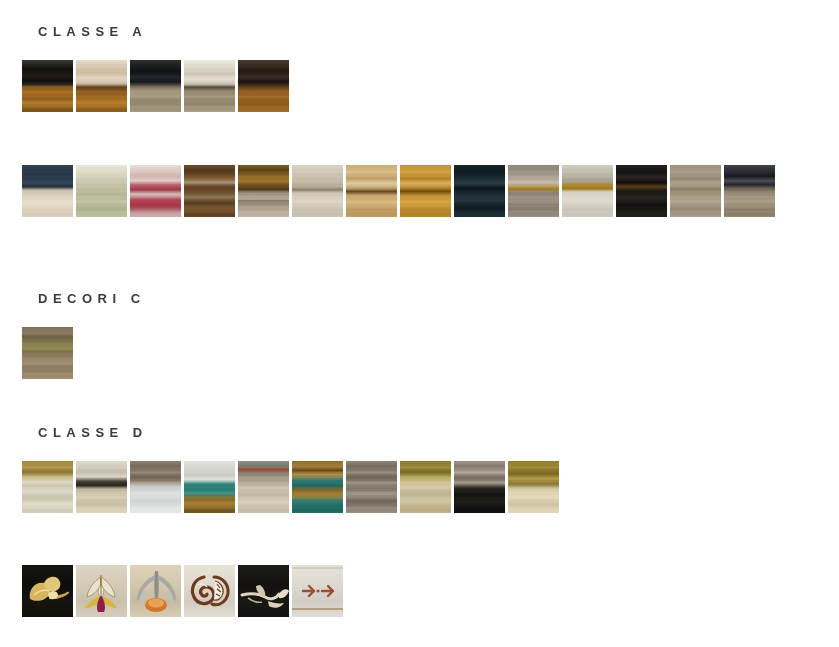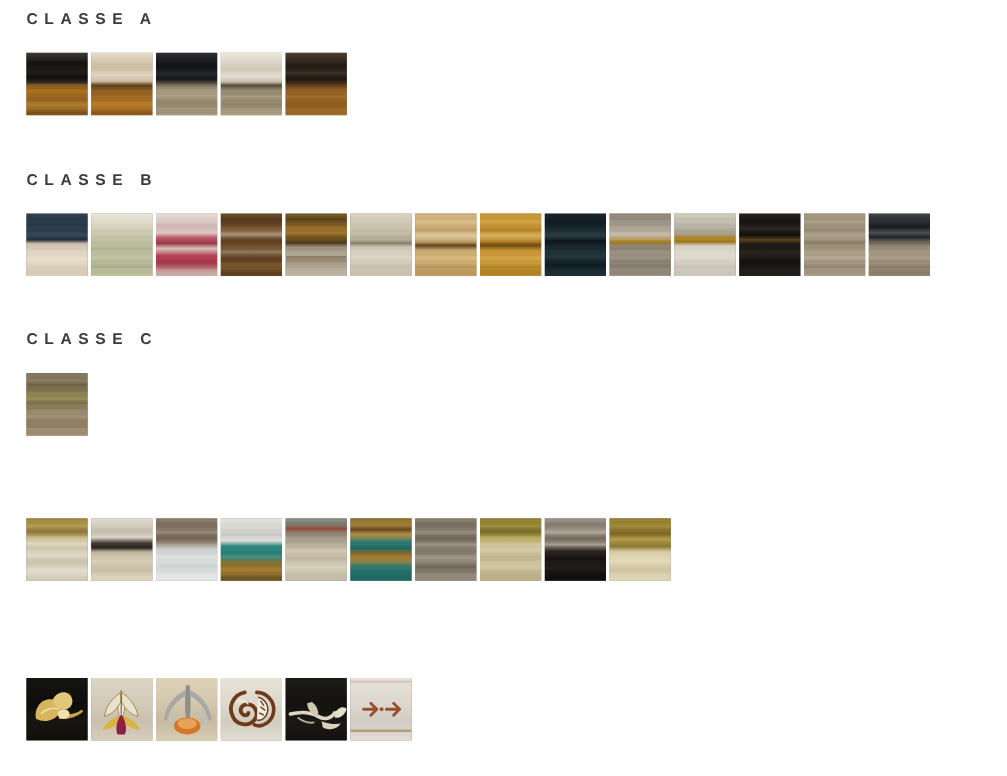--- a/index.html
+++ b/index.html
@@ -21,21 +21,21 @@
   }
   .section {
     margin: 0;
   }
   .section-title {
     font-family: "Liberation Sans", sans-serif;
     font-size: 13px;
     font-weight: 700;
     letter-spacing: 5.5px;
     color: #3b3b3d;
-    margin: 0;
+    margin: 16px;
     padding: 0 0 0 22px;
     line-height: 1;
     white-space: nowrap;
   }
   .swatch-row {
     display: flex;
     flex-wrap: nowrap;
     gap: 3px;
     padding-left: 22px;
   }
@@ -106,21 +106,20 @@
         <div class="swatch" title="ivory distressed top over grey-brown base" style="background-image: linear-gradient(rgb(236, 231, 221) 0%, rgb(222, 215, 201) 14%, rgb(207, 198, 180) 26%, rgb(228, 223, 212) 38%, rgb(196, 185, 163) 47%, rgb(81, 72, 58) 52%, rgb(138, 127, 104) 58%, rgb(163, 151, 124) 70%, rgb(142, 131, 107) 82%, rgb(167, 155, 128) 94%);">
           <div class="grain"></div>
         </div>
         <div class="swatch" title="dark espresso top over rust-amber wood" style="background-image: linear-gradient(rgb(74, 58, 44) 0%, rgb(53, 42, 32) 12%, rgb(34, 26, 20) 22%, rgb(58, 45, 34) 33%, rgb(26, 20, 17) 42%, rgb(79, 51, 26) 50%, rgb(140, 90, 37) 58%, rgb(160, 106, 37) 70%, rgb(138, 90, 31) 82%, rgb(157, 106, 40) 94%);">
           <div class="grain"></div>
         </div>
       </div>
   </section>
 
   <section class="section sec-b">
-    <h2 class="section-title">CLASSE B</h2>
     <div class="swatch-row">
         <div class="swatch" title="speckled navy top band over cream limed wood" style="background-image: linear-gradient(rgb(48, 64, 79) 0%, rgb(40, 57, 74) 14%, rgb(44, 61, 78) 26%, rgb(54, 71, 90) 36%, rgb(31, 44, 56) 42%, rgb(201, 189, 169) 48%, rgb(222, 211, 192) 60%, rgb(232, 222, 205) 74%, rgb(217, 205, 184) 88%);">
           <div class="grain"></div>
         </div>
         <div class="swatch" title="ivory top fading to sage green base" style="background-image: linear-gradient(rgb(233, 230, 215) 0%, rgb(220, 216, 196) 16%, rgb(205, 201, 176) 30%, rgb(191, 192, 162) 44%, rgb(180, 184, 149) 56%, rgb(194, 196, 164) 70%, rgb(174, 178, 142) 84%, rgb(188, 191, 156) 96%);">
           <div class="grain"></div>
         </div>
         <div class="swatch" title="pale pink wash with crimson bands" style="background-image: linear-gradient(rgb(232, 220, 214) 0%, rgb(220, 200, 194) 12%, rgb(207, 180, 176) 22%, rgb(224, 205, 200) 30%, rgb(180, 83, 95) 40%, rgb(158, 61, 76) 48%, rgb(216, 194, 188) 56%, rgb(179, 63, 80) 68%, rgb(163, 58, 74) 80%, rgb(201, 171, 166) 94%);">
           <div class="grain"></div>
         </div>
@@ -154,29 +153,30 @@
         <div class="swatch" title="soft driftwood taupe uniform" style="background-image: linear-gradient(rgb(158, 145, 124) 0%, rgb(169, 156, 135) 14%, rgb(150, 138, 117) 26%, rgb(176, 163, 141) 36%, rgb(141, 130, 104) 46%, rgb(162, 149, 127) 56%, rgb(178, 165, 145) 70%, rgb(150, 138, 116) 84%, rgb(167, 154, 133) 96%);">
           <div class="grain"></div>
         </div>
         <div class="swatch" title="charcoal dark top over driftwood grey" style="background-image: linear-gradient(rgb(61, 65, 72) 0%, rgb(42, 45, 51) 12%, rgb(25, 27, 31) 22%, rgb(74, 78, 85) 30%, rgb(35, 38, 43) 38%, rgb(107, 98, 84) 45%, rgb(154, 142, 121) 55%, rgb(168, 156, 134) 70%, rgb(142, 130, 108) 86%);">
           <div class="grain"></div>
         </div>
       </div>
   </section>
 
   <section class="section sec-c">
-    <h2 class="section-title">CLASSE C</h2>
+    <h2 class="section-title">DECORI C</h2>
     <div class="swatch-row">
         <div class="swatch" title="rustic olive-brown driftwood with green cast" style="background-image: linear-gradient(rgb(124, 111, 88) 0%, rgb(139, 125, 97) 10%, rgb(111, 99, 71) 20%, rgb(132, 123, 78) 30%, rgb(147, 138, 87) 40%, rgb(124, 114, 70) 48%, rgb(142, 127, 99) 56%, rgb(160, 143, 115) 68%, rgb(138, 122, 96) 80%, rgb(157, 140, 112) 92%);">
           <div class="grain"></div>
         </div>
       </div>
   </section>
 
   <section class="section sec-d">
+    <h2 class="section-title">CLASSE D</h2>
     <div class="swatch-row">
         <div class="swatch" title="gold ochre top over ivory cream" style="background-image: linear-gradient(rgb(154, 130, 64) 0%, rgb(180, 154, 78) 12%, rgb(138, 116, 54) 22%, rgb(199, 181, 128) 30%, rgb(222, 214, 194) 40%, rgb(207, 198, 174) 48%, rgb(222, 218, 201) 58%, rgb(201, 194, 173) 70%, rgb(226, 221, 205) 84%, rgb(210, 203, 184) 96%);">
           <div class="grain"></div>
         </div>
         <div class="swatch" title="pale whitewash over black band and sand base" style="background-image: linear-gradient(rgb(224, 219, 208) 0%, rgb(210, 204, 189) 12%, rgb(196, 188, 171) 22%, rgb(221, 215, 201) 30%, rgb(61, 56, 48) 40%, rgb(42, 38, 32) 47%, rgb(194, 183, 158) 54%, rgb(216, 205, 182) 68%, rgb(201, 189, 164) 82%, rgb(221, 210, 187) 94%);">
           <div class="grain"></div>
         </div>
         <div class="swatch" title="grey brown weathered top over pale blue white" style="background-image: linear-gradient(rgb(139, 124, 108) 0%, rgb(122, 108, 93) 12%, rgb(147, 133, 115) 22%, rgb(109, 96, 83) 32%, rgb(154, 142, 124) 40%, rgb(197, 200, 198) 48%, rgb(221, 225, 223) 62%, rgb(208, 212, 210) 78%, rgb(227, 230, 228) 92%);">
           <div class="grain"></div>
         </div>

